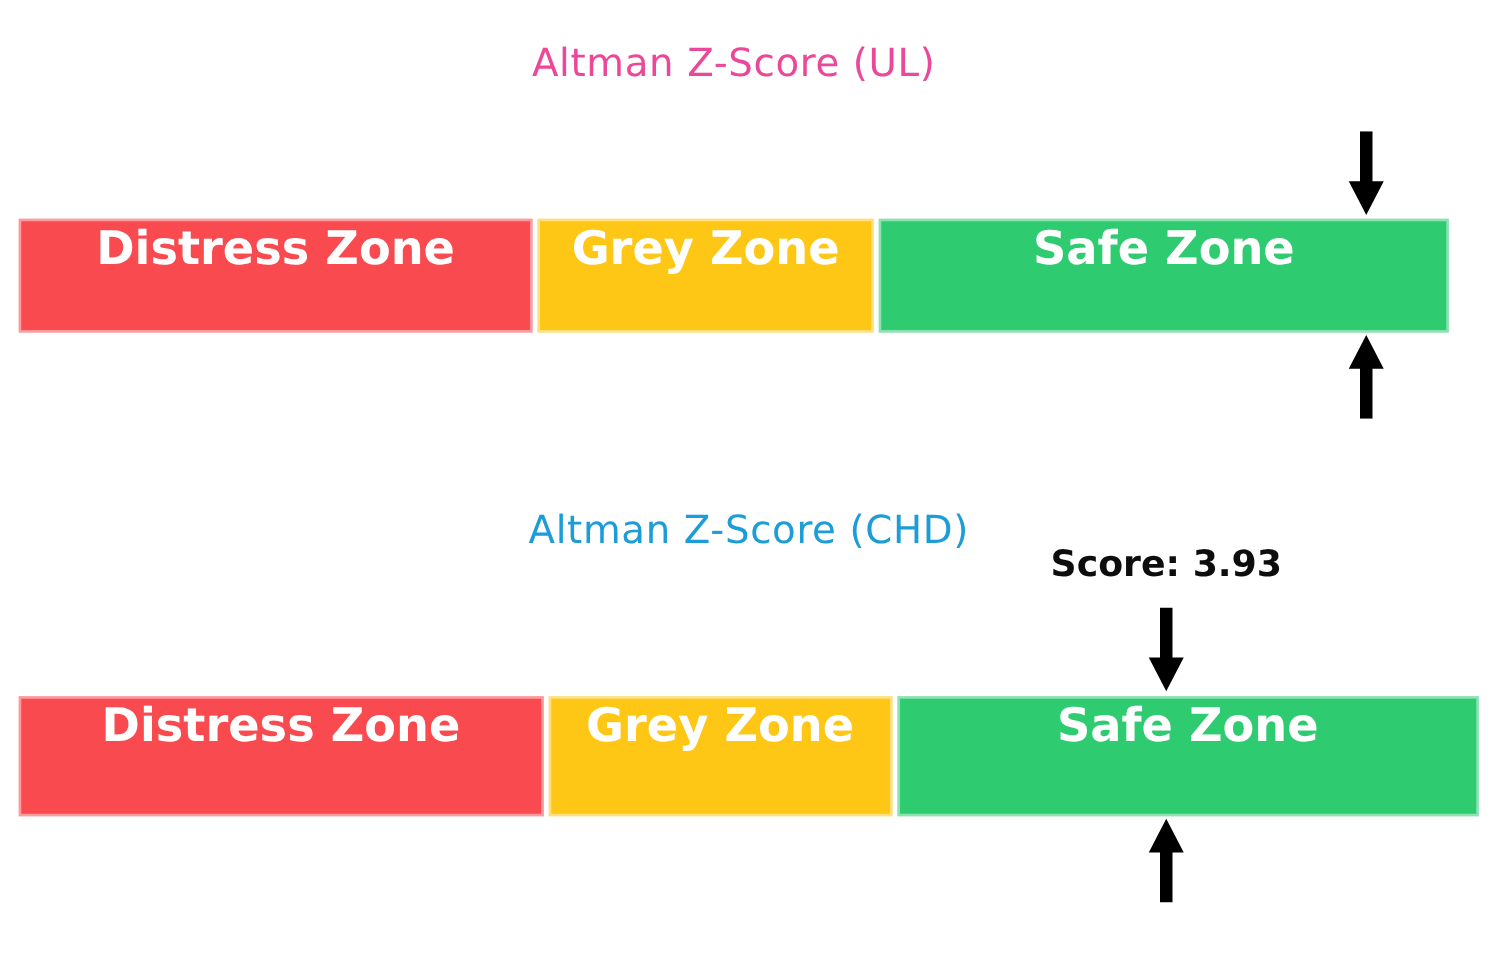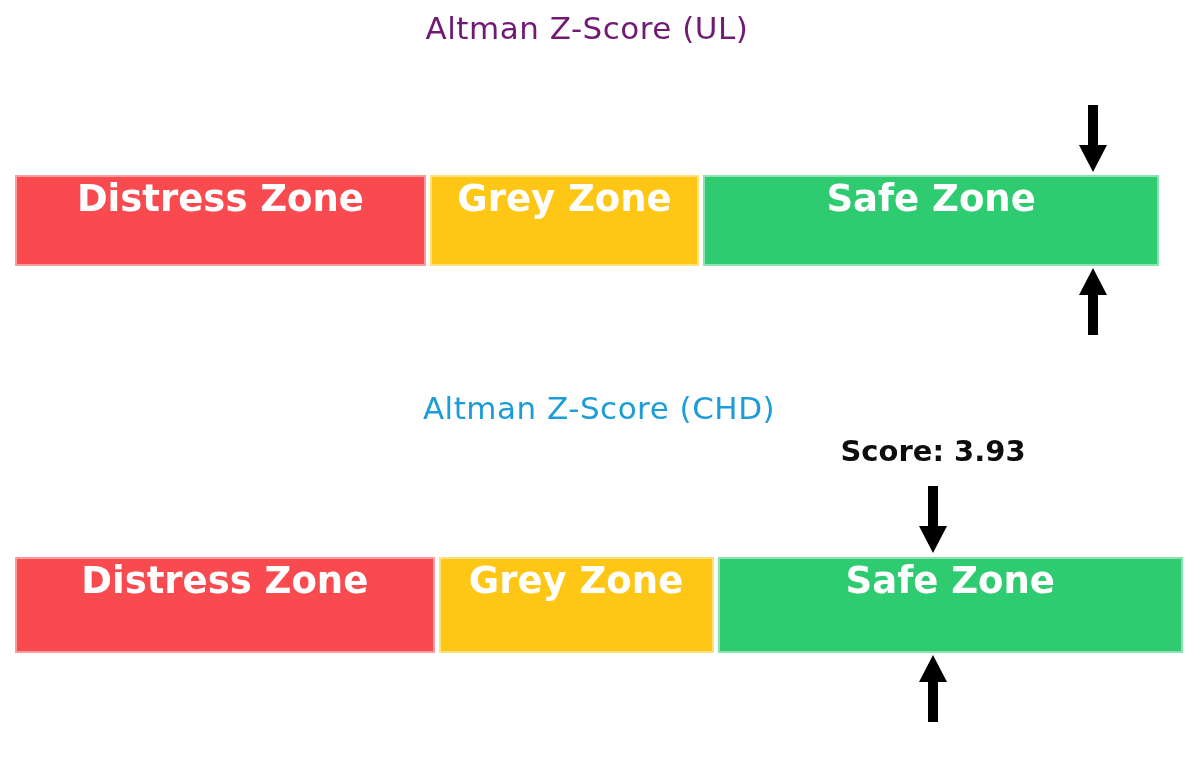--- a/index.html
+++ b/index.html
@@ -19,21 +19,21 @@
     position: absolute;
     left: 0;
     width: 100%;
     margin: 0;
     text-align: center;
     font-size: 31px;
     font-weight: 400;
     letter-spacing: 0.5px;
   }
   .chart-0 .title { top: 10px; }
-  .chart-1 .title { top: 12px; }
+  .chart-1 .title { top: 28px; }
 
   .score {
     position: absolute;
     transform: translateX(-50%);
     white-space: nowrap;
     font-size: 29px;
     font-weight: 700;
   }
   .chart-0 .score { top: 52px; }
   .chart-1 .score { top: 56px; }
@@ -72,21 +72,21 @@
     font-weight: 700;
     white-space: nowrap;
   }
 </style>
 </head>
 <body>
 
 <div class="page">
 
   <section class="chart chart-0">
-    <h2 class="title" style="color: #701a75;">Altman Z-Score (UL)</h2>
+    <h2 class="title" style="color: #ec4899; margin-top: 23px;">Altman Z-Score (UL)</h2>
     <svg class="arrow arrow-down at-score" viewBox="0 0 30 67" style="left: 94.2%;">
       <polygon points="10,0 20,0 20,40 29,40 15,67 1,40 10,40" fill="#000000"></polygon>
     </svg>
     <div class="bar">
       <div class="zone" style="flex-grow: 1.81; background: rgb(248, 74, 79); color: rgb(255, 255, 255);">
         <span class="zone-label">Distress Zone</span>
       </div>
       <div class="zone" style="flex-grow: 1.18; background: rgb(255, 199, 21); color: rgb(255, 255, 255);">
         <span class="zone-label">Grey Zone</span>
       </div>

